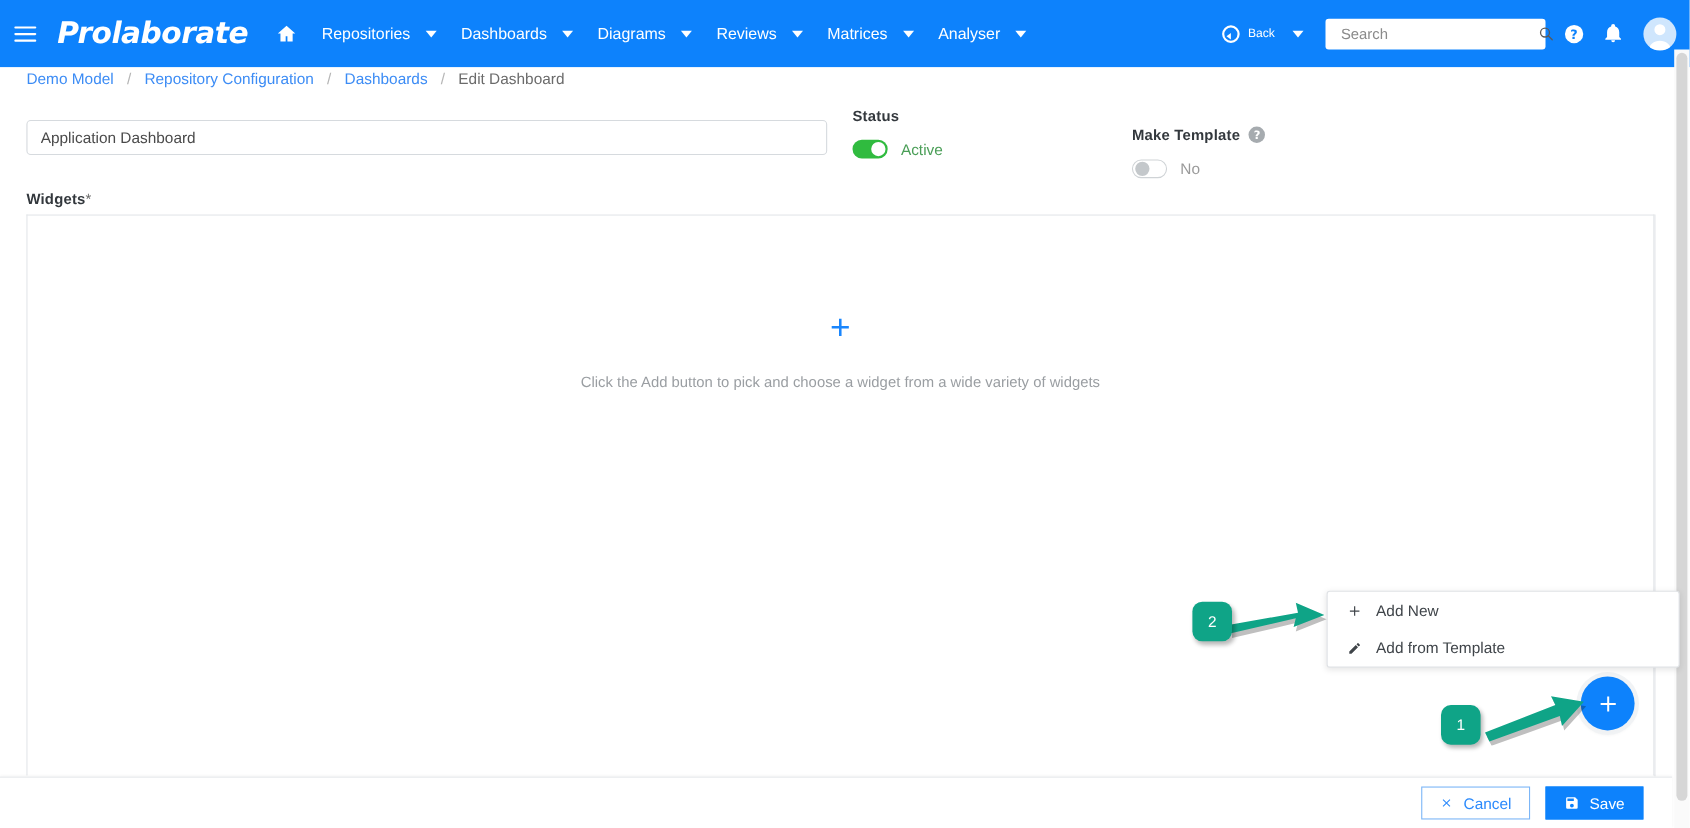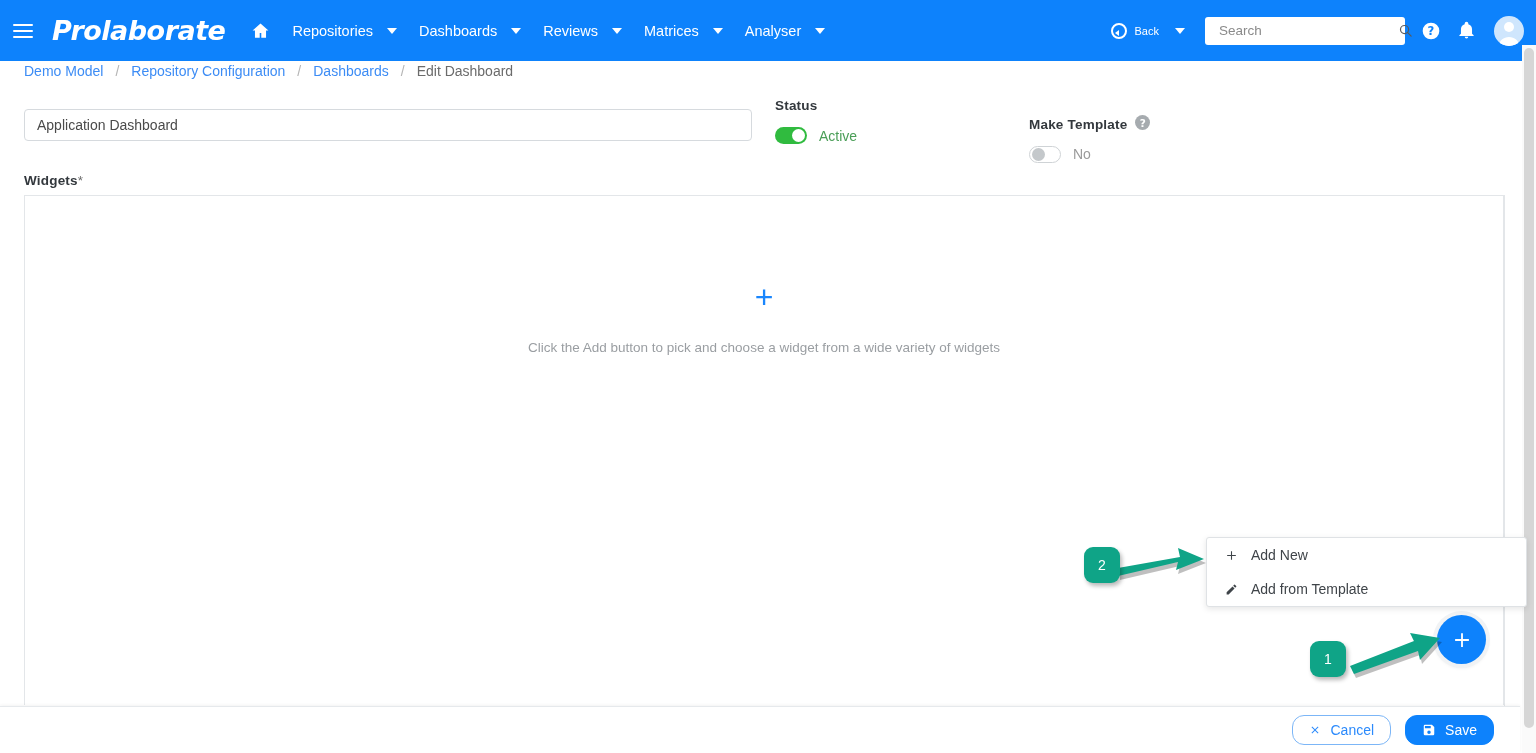--- a/index.html
+++ b/index.html
@@ -176,21 +176,21 @@
 
   
   .footer {
     position: absolute; left: 0; top: 706px; width: 1520px; height: 47px;
     background: #fff; border-top: 1px solid #e6e9ec;
     display:flex; align-items:center; justify-content:flex-end;
     padding-right: 26px;
     box-shadow: 0 -1px 3px rgba(0,0,0,0.05);
   }
   .btn {
-    height: 30px; border-radius: 12px; font-size: 14px;
+    height: 30px; border-radius: 0; font-size: 14px;
     display:flex; align-items:center; justify-content:center;
     cursor:pointer; padding: 0 16px;
     font-family: "Liberation Sans", sans-serif;
   }
   .btn-cancel {
     background:#fff; border:1px solid #7cb6f7; color:#2b8afc;
     margin-right: 14px; min-width: 90px;
   }
   .btn-save {
     background:#0d82fc; border:1px solid #0d82fc; color:#fff; min-width: 88px;
@@ -226,20 +226,24 @@
         <path fill="#ffffff" d="M12 3L2 12h3v9h6v-6h2v6h6v-9h3z"></path>
       </svg>
   </div>
 
   <div class="nav-item">
     <span class="lbl">Repositories</span>
     <span class="caret"></span>
   </div>
   <div class="nav-item">
     <span class="lbl">Dashboards</span>
+    <span class="caret"></span>
+  </div>
+  <div class="nav-item">
+    <span class="lbl">Diagrams</span>
     <span class="caret"></span>
   </div>
   <div class="nav-item">
     <span class="lbl">Reviews</span>
     <span class="caret"></span>
   </div>
   <div class="nav-item">
     <span class="lbl">Matrices</span>
     <span class="caret"></span>
   </div>

